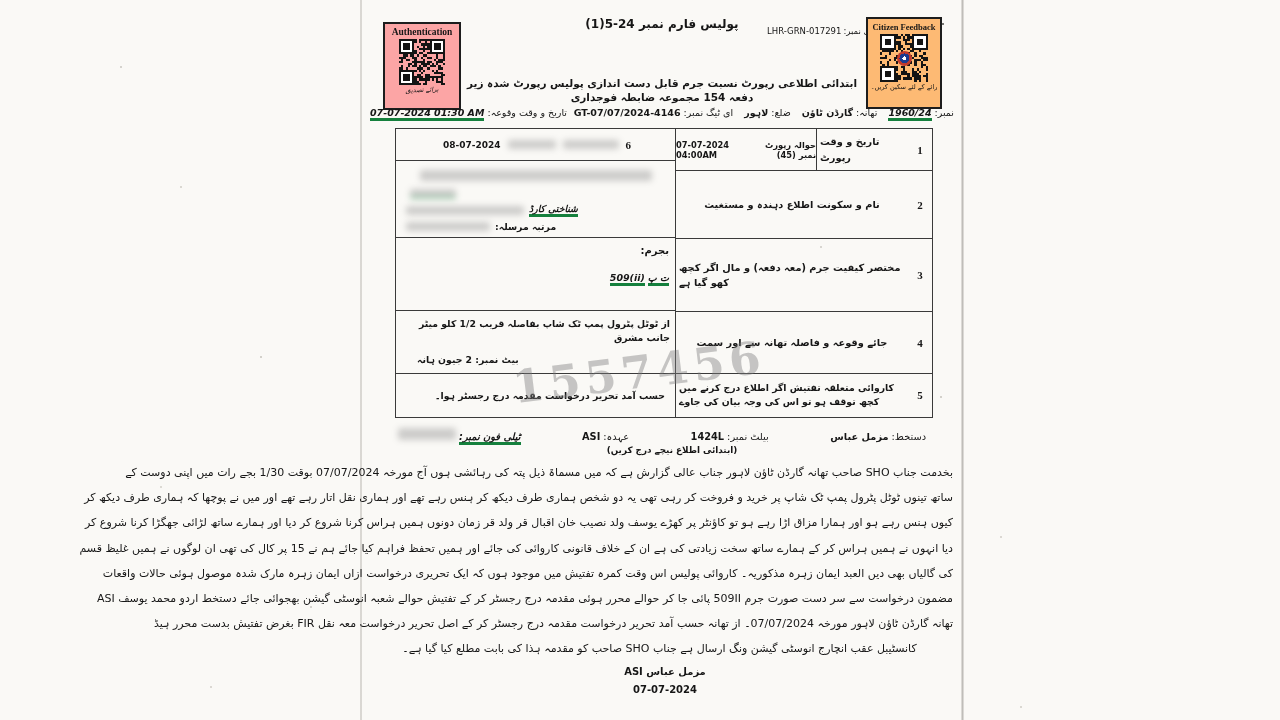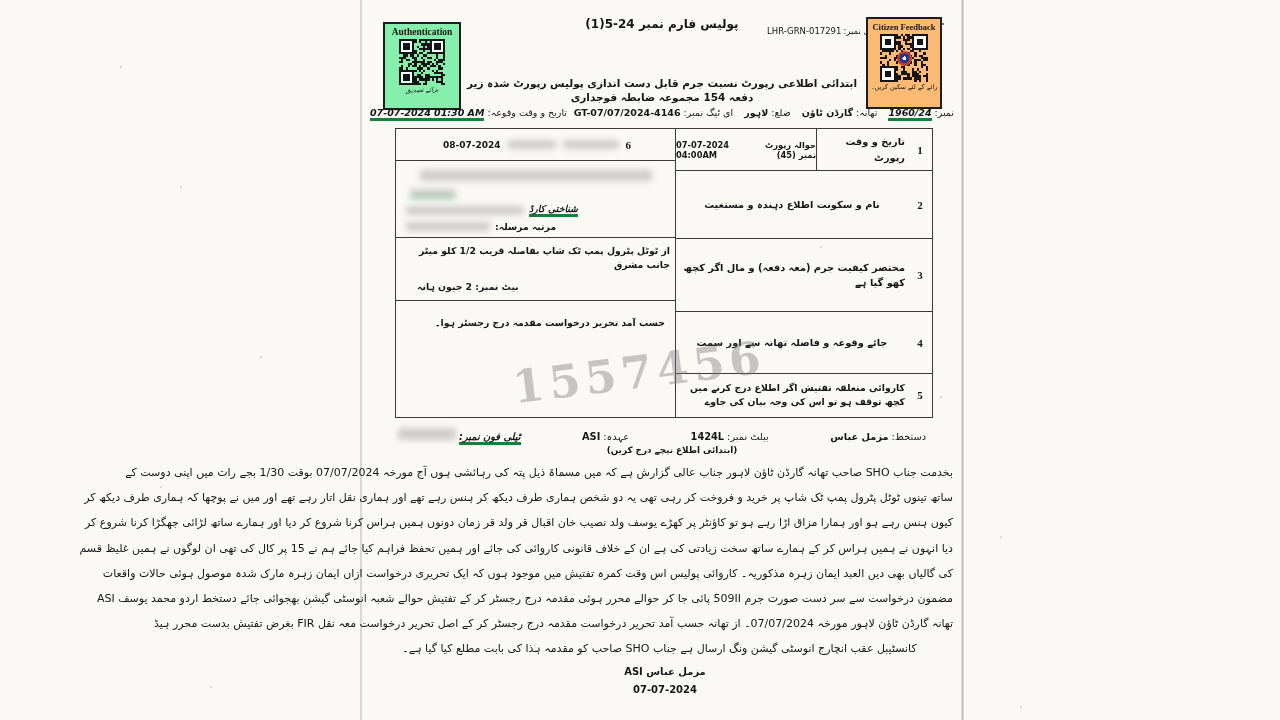--- a/index.html
+++ b/index.html
@@ -17,21 +17,21 @@
       90px 620px 0 #d0cdc7, 760px 40px 0 #c9c6c0, 700px 180px 0 #cdcac4, 820px 330px 0 #c6c3bd,
       880px 470px 0 #d0cdc7, 680px 560px 0 #cdcac4, 822px -43px 0 #4a4a46, 900px 640px 0 #cfccc6;}
   
   #page{position:absolute;left:362px;top:0;width:600px;height:720px;direction:rtl;}
   .ltr{direction:ltr;unicode-bidi:embed;}
   .blur{background:#8f8f8f;opacity:.42;filter:blur(3px);border-radius:2px;display:inline-block;vertical-align:middle;}
   .u{border-bottom:3px solid #15803d;font-style:italic;}
   .b{font-weight:bold;}
 
   
-  #auth-box{position:absolute;left:21px;top:22px;width:74px;height:84px;border:2px solid #1d1d1d;background:#86efac;text-align:center;}
+  #auth-box{position:absolute;left:21px;top:22px;width:74px;height:84px;border:2px solid #1d1d1d;background:#fca5a5;text-align:center;}
   #auth-box .box-title{font-family:"Liberation Serif",serif;font-weight:bold;font-size:9.5px;margin-top:3px;}
   #fb-box{position:absolute;left:504px;top:17px;width:72px;height:88px;border:2px solid #1d1d1d;background:#fdba74;text-align:center;}
   #fb-box .box-title{font-family:"Liberation Serif",serif;font-weight:bold;font-size:8.5px;margin-top:3px;}
   .qr{width:48px;height:48px;margin:2px auto 0 auto;position:relative;}
   #auth-box .qr{width:46px;height:46px;}
   .qr-emblem{position:absolute;left:50%;top:50%;width:15px;height:15px;margin:-7.5px 0 0 -7.5px;border-radius:50%;
     background:radial-gradient(circle at 50% 50%, #ffffff 0 2px, #1a3a8f 2px 5px, #c0392b 5px 8px);}
   .box-caption{font-size:6.5px;margin-top:1px;}
   #auth-caption{font-style:italic;transform:rotate(-2deg);}
   #form-title{position:absolute;left:0;right:0;top:17px;text-align:center;font-size:12px;font-weight:bold;}
@@ -44,21 +44,21 @@
   .pair{display:flex;direction:rtl;gap:3px;align-items:baseline;white-space:nowrap;}
 
   
   #fir-table{position:absolute;left:33px;top:128px;width:536px;height:288px;border:1px solid #3a3a3a;background:transparent;}
   #t-left{position:absolute;left:0;top:0;bottom:0;width:280px;border-left:none;}
   #t-left{border-right:1px solid #3a3a3a;box-sizing:border-box;}
   #t-right{position:absolute;right:0;top:0;bottom:0;left:280px;}
   .rrow{display:flex;direction:rtl;border-bottom:1px solid #3a3a3a;box-sizing:border-box;}
   .rrow:last-child{border-bottom:none;}
   .tnum{width:24px;display:flex;align-items:center;justify-content:center;font-family:"Liberation Serif",serif;font-weight:bold;font-size:11px;}
-  .tlabel{flex:1;display:flex;align-items:center;justify-content:center;text-align:right;font-size:9.8px;font-weight:bold;line-height:1.55;padding:2px 3px;}
+  .tlabel{flex:1;display:flex;align-items:center;justify-content:center;text-align:left;font-size:9.8px;font-weight:bold;line-height:1.55;padding:2px 3px;}
   #r1-label{flex:none;width:92px;border-left:1px solid #3a3a3a;box-sizing:border-box;}
   #r1-value{flex:1;display:flex;flex-direction:row;align-items:center;justify-content:center;gap:2px;font-size:8.3px;font-weight:bold;}
   .lrow{border-bottom:1px solid #3a3a3a;box-sizing:border-box;direction:rtl;}
   .lrow:last-child{border-bottom:none;}
   #lrowA{height:32px;display:flex;align-items:center;gap:7px;padding-right:44px;font-size:9.5px;}
   #lrowA .six{font-family:"Liberation Serif",serif;font-weight:bold;font-size:11px;}
   #lrowB{height:77px;padding:5px 10px;display:flex;flex-direction:column;align-items:flex-end;box-sizing:border-box;}
   #lrowB .line{display:flex;direction:rtl;align-items:center;gap:5px;margin-top:4px;font-size:9.3px;font-weight:bold;}
   #lrowC{height:73px;padding:7px 6px;box-sizing:border-box;font-size:10px;font-weight:bold;}
   #lrowC .sec{display:flex;direction:rtl;gap:3px;margin-top:16px;font-size:9.5px;}
@@ -483,20 +483,27 @@
         <span class="blur u" style="width:46px;height:9px;margin-top:8px;margin-left:4px;"></span>
         <span class="line">
           <span class="u">شناختی کارڈ</span>
           <span class="blur" style="width:118px;height:9px;"></span>
         </span>
         <span class="line">
           <span>مرتبہ مرسلہ:</span>
           <span class="blur" style="width:84px;height:9px;"></span>
         </span>
       </div>
+      <div class="lrow" id="lrowC">
+        <div>بجرم:</div>
+        <div class="sec">
+          <span class="u b">ت پ</span>
+          <span class="ltr u b">509(ii)</span>
+        </div>
+      </div>
       <div class="lrow" id="lrowD">
         <div>از ٹوٹل پٹرول پمپ ٹک شاپ بفاصلہ قریب 1/2 کلو میٹر جانب مشرق</div>
         <div class="beat">بیٹ نمبر: 2 جیون ہانہ</div>
       </div>
       <div class="lrow" id="lrowE">
         <span>حسب آمد تحریر درخواست مقدمہ درج رجسٹر ہوا۔</span>
       </div>
     </div>
   </div>
 

